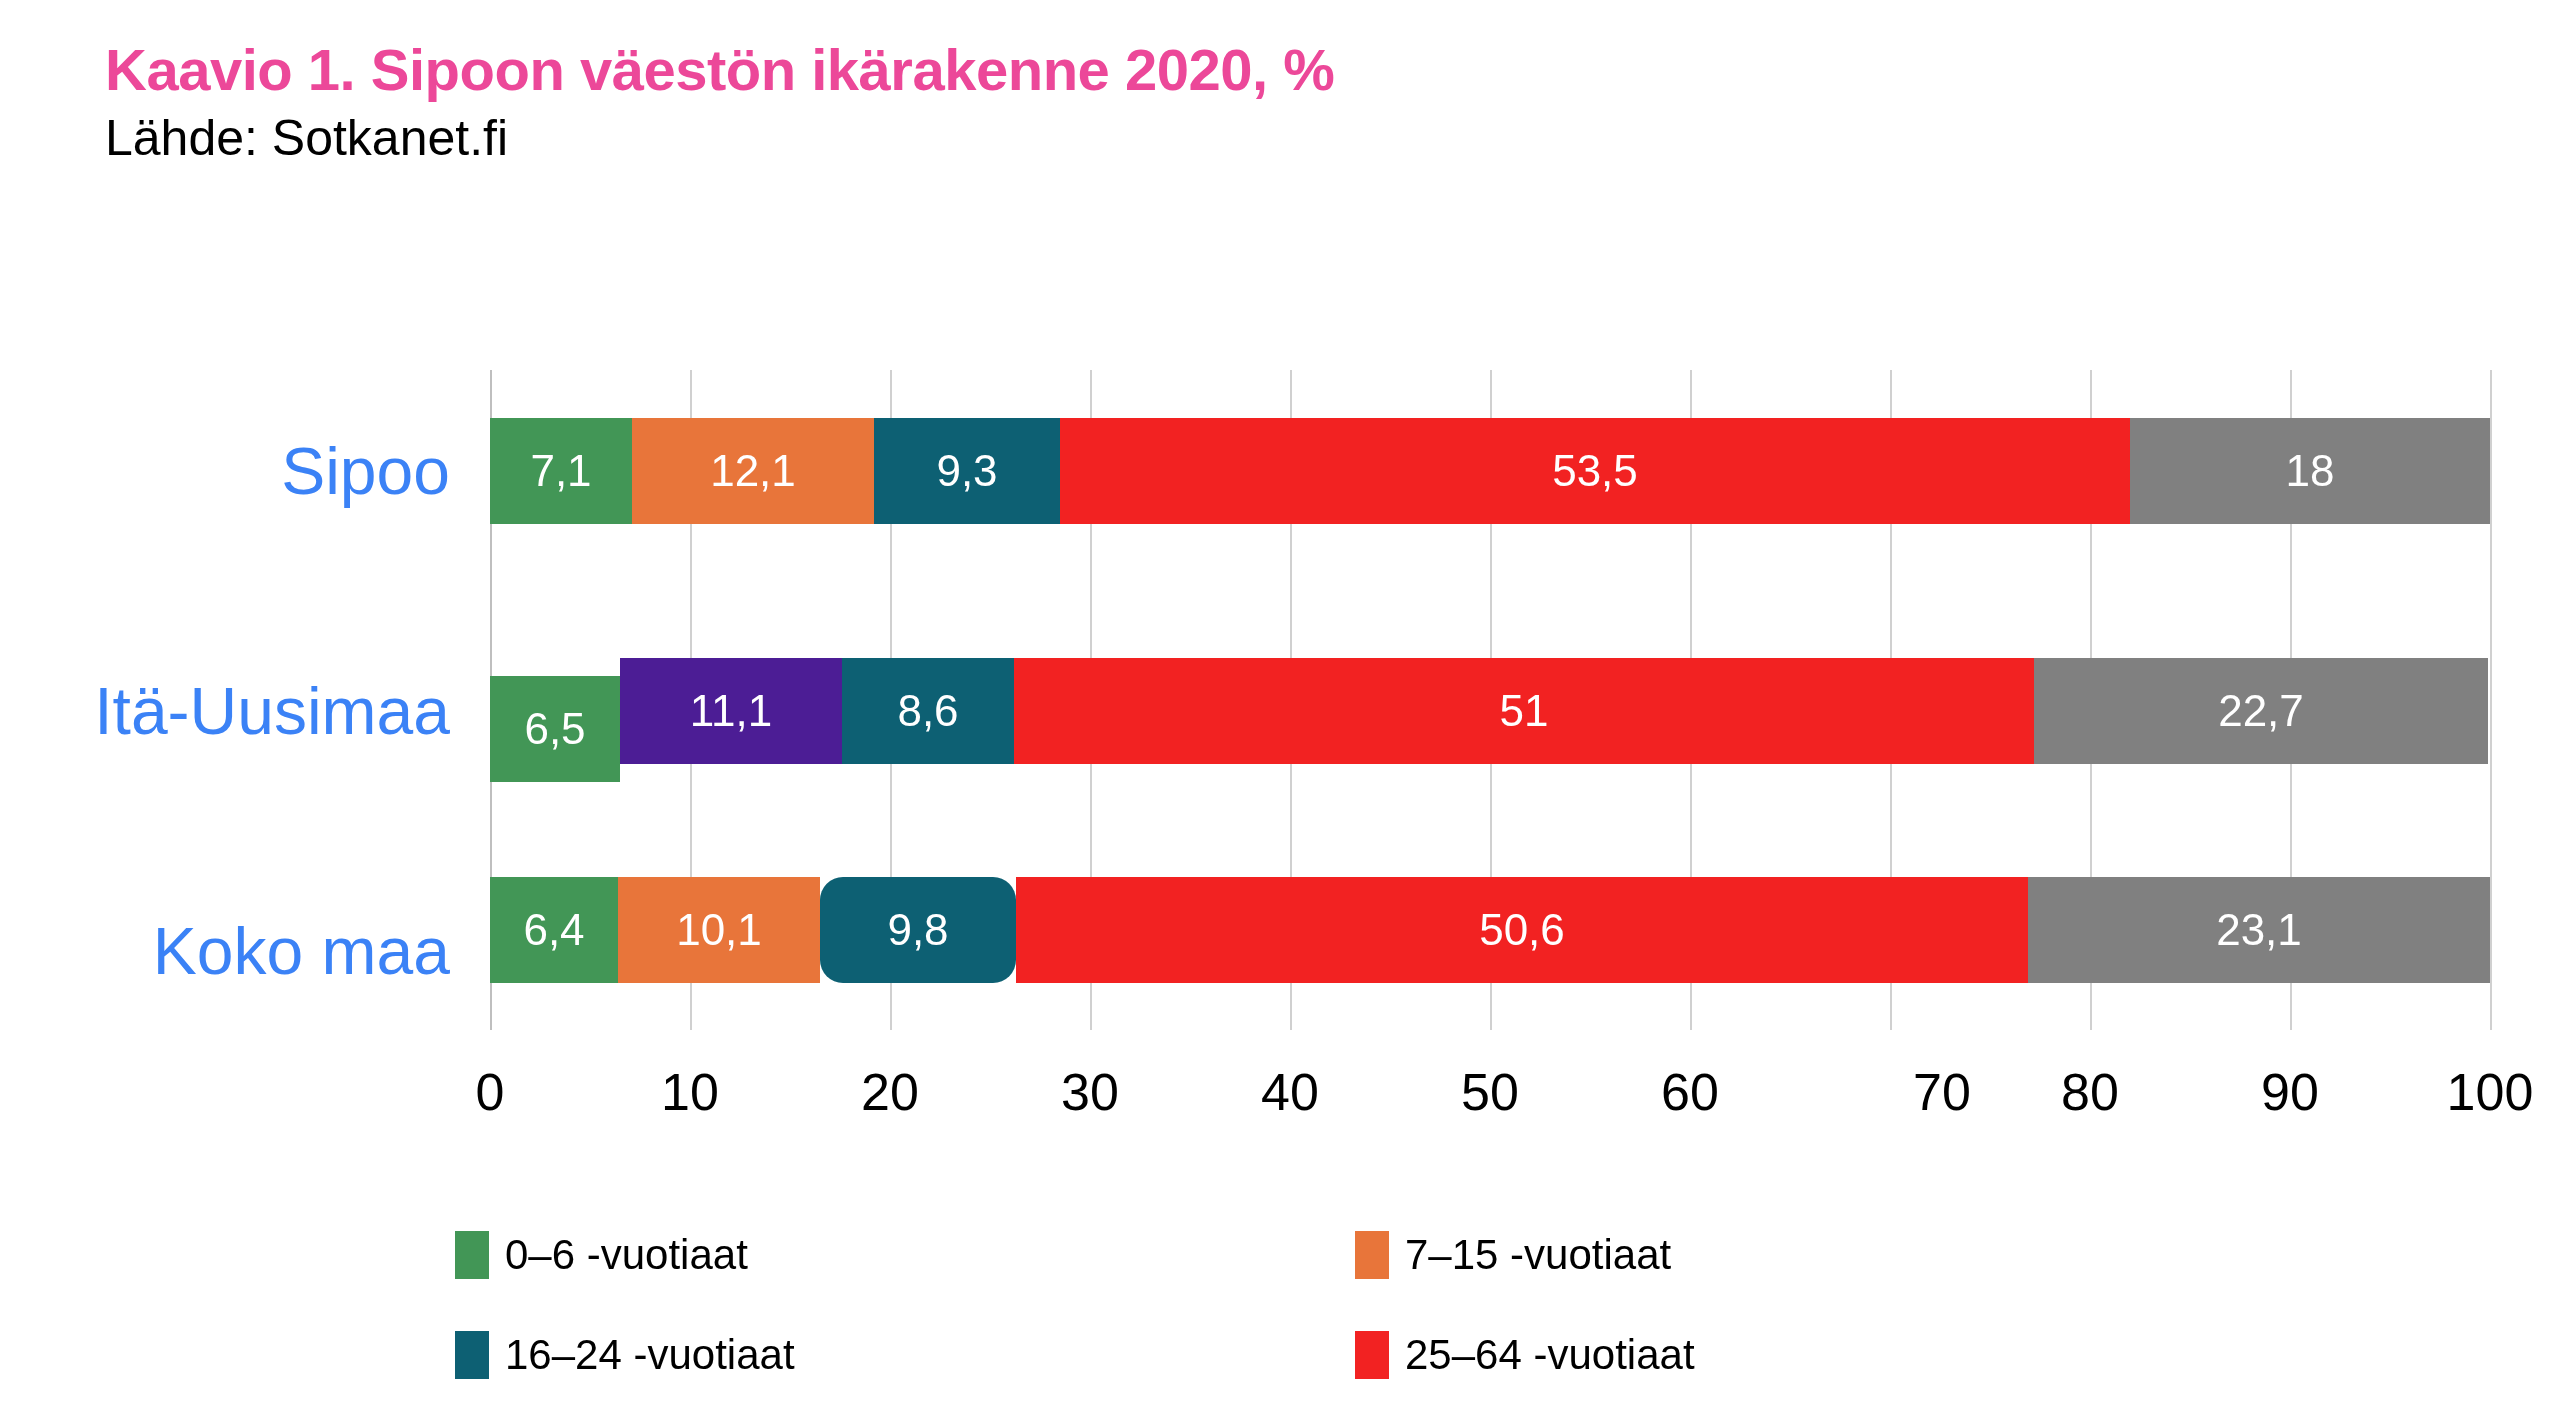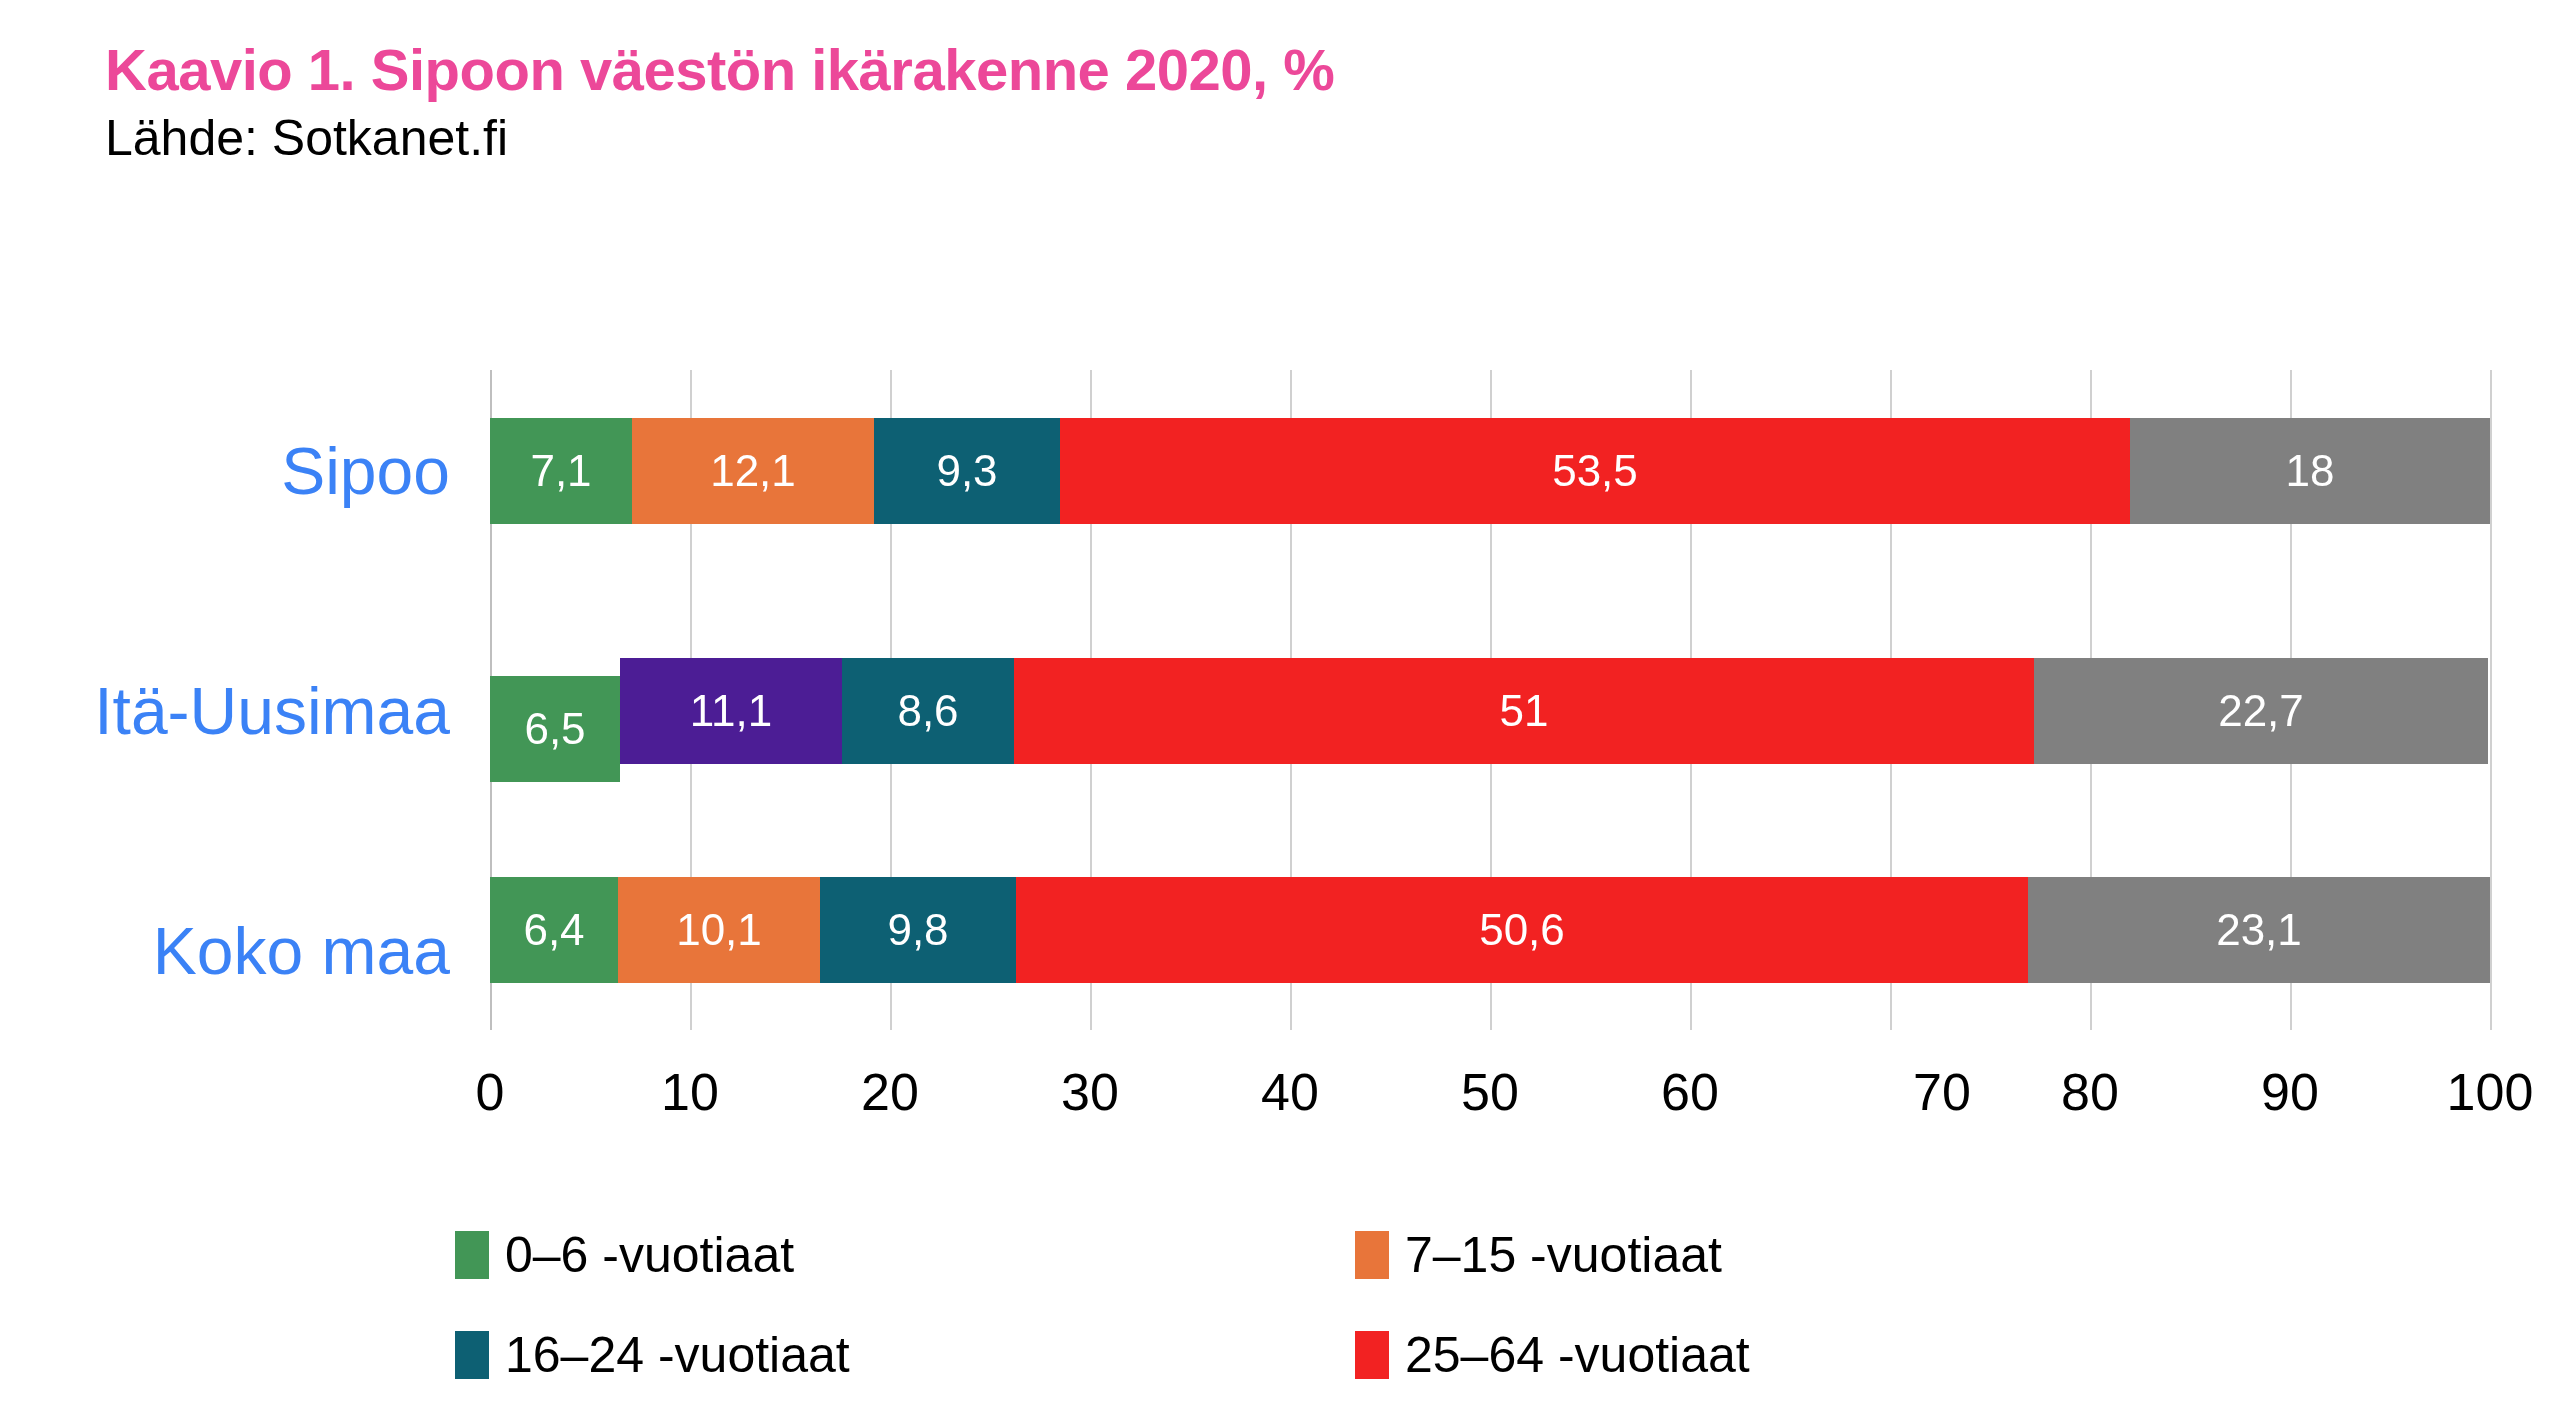--- a/index.html
+++ b/index.html
@@ -132,21 +132,21 @@
     align-items: center;
     width: 920px;
   }
   .legend-swatch {
     width: 34px;
     height: 48px;
     margin-right: 16px;
     flex: none;
   }
   .legend-label {
-    font-size: 50px;
+    font-size: 42px;
     color: #000000;
     white-space: nowrap;
   }
 </style>
 </head>
 <body>
 
 <div id="header">
   <div id="chart-title">Kaavio 1. Sipoon väestön ikärakenne 2020, %</div>
   <div id="chart-subtitle">Lähde: Sotkanet.fi</div>
@@ -179,21 +179,21 @@
         <div class="bar-row" style="top: 288px;">
           <div class="bar-seg" style="width: 130px; background: rgb(66, 150, 86); margin-top: 18px;">6,5</div>
           <div class="bar-seg" style="width: 222px; background: #4c1d95;">11,1</div>
           <div class="bar-seg" style="width: 172px; background: rgb(13, 96, 115);">8,6</div>
           <div class="bar-seg" style="width: 1020px; background: rgb(242, 34, 34);">51</div>
           <div class="bar-seg" style="width: 454px; background: rgb(128, 128, 128);">22,7</div>
         </div>
         <div class="bar-row" style="top: 507px;">
           <div class="bar-seg" style="width: 128px; background: rgb(66, 150, 86);">6,4</div>
           <div class="bar-seg" style="width: 202px; background: rgb(232, 117, 58);">10,1</div>
-          <div class="bar-seg" style="width: 196px; background: rgb(13, 96, 115);">9,8</div>
+          <div class="bar-seg" style="width: 196px; background: rgb(13, 96, 115); border-radius: 23px;">9,8</div>
           <div class="bar-seg" style="width: 1012px; background: rgb(242, 34, 34);">50,6</div>
           <div class="bar-seg" style="width: 462px; background: rgb(128, 128, 128);">23,1</div>
         </div>
       </div>
   </div>
 </div>
 
 <div id="x-axis">
     <div class="tick-label" style="left: 0px;">0</div>
     <div class="tick-label" style="left: 200px;">10</div>

